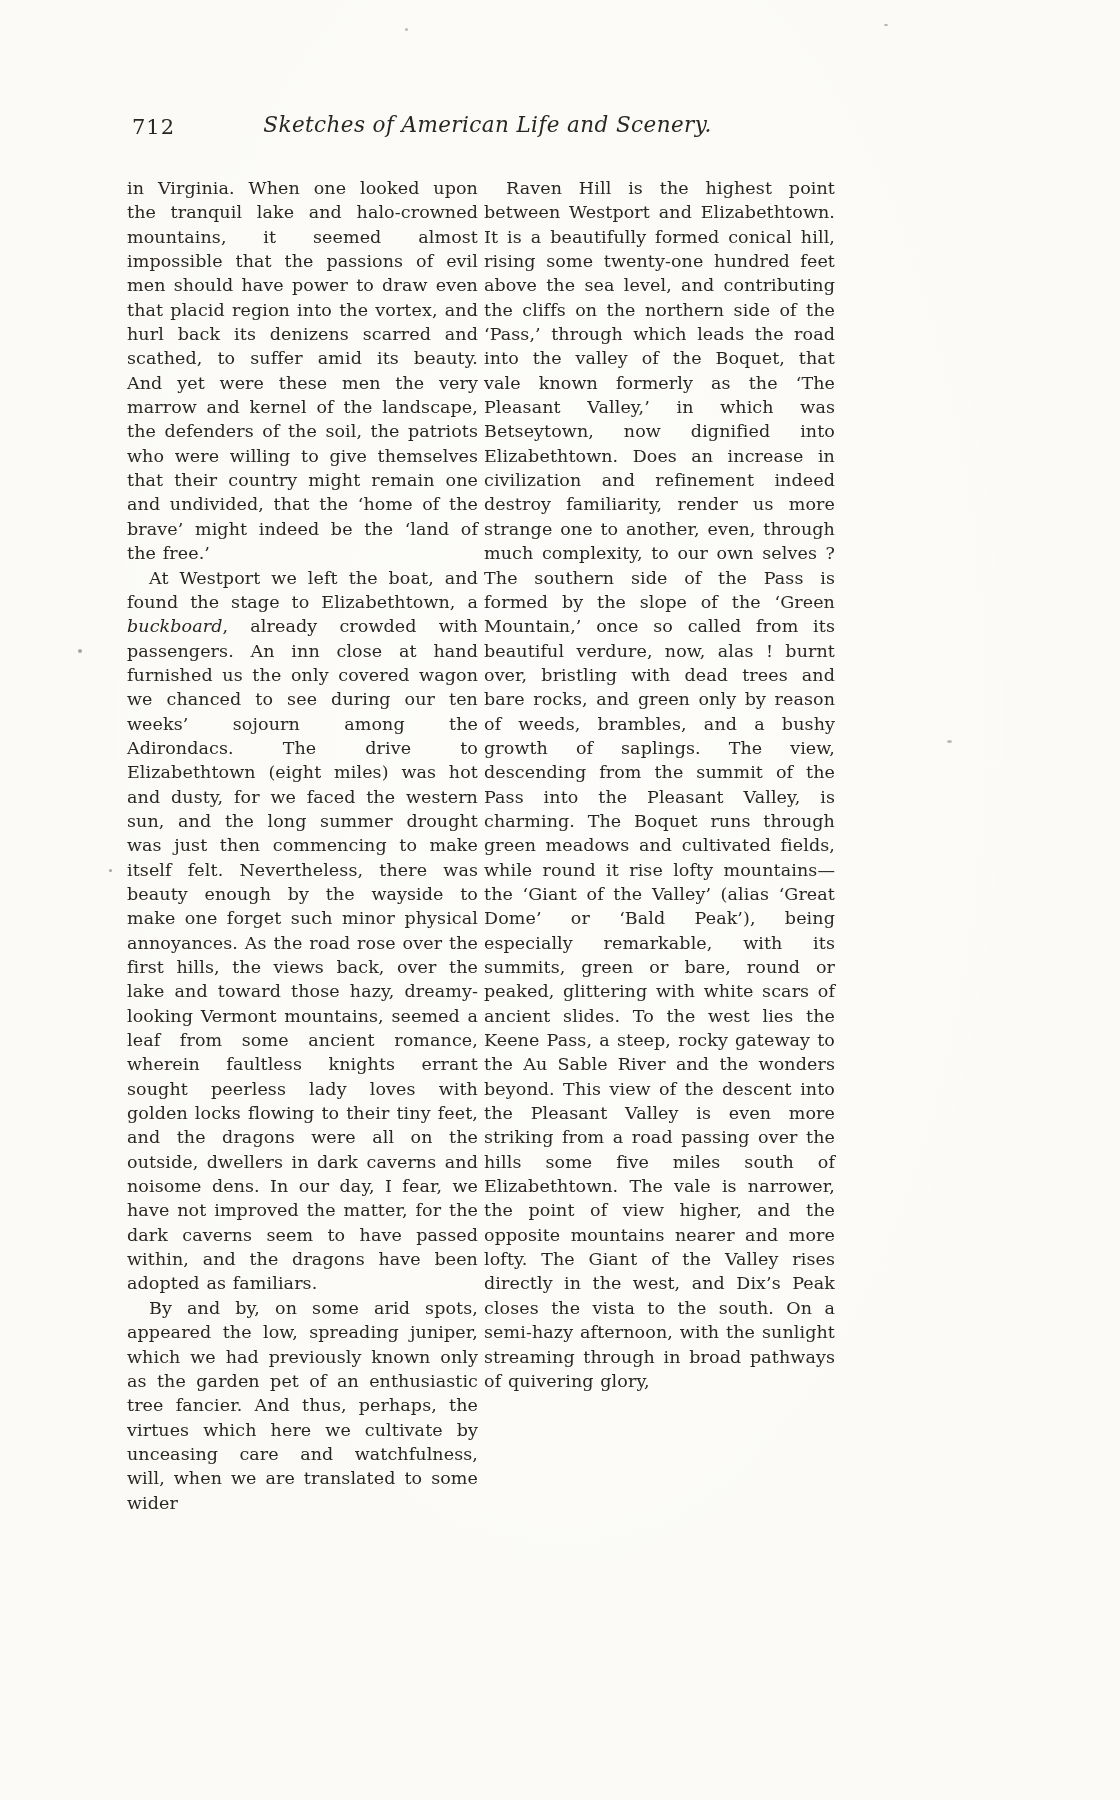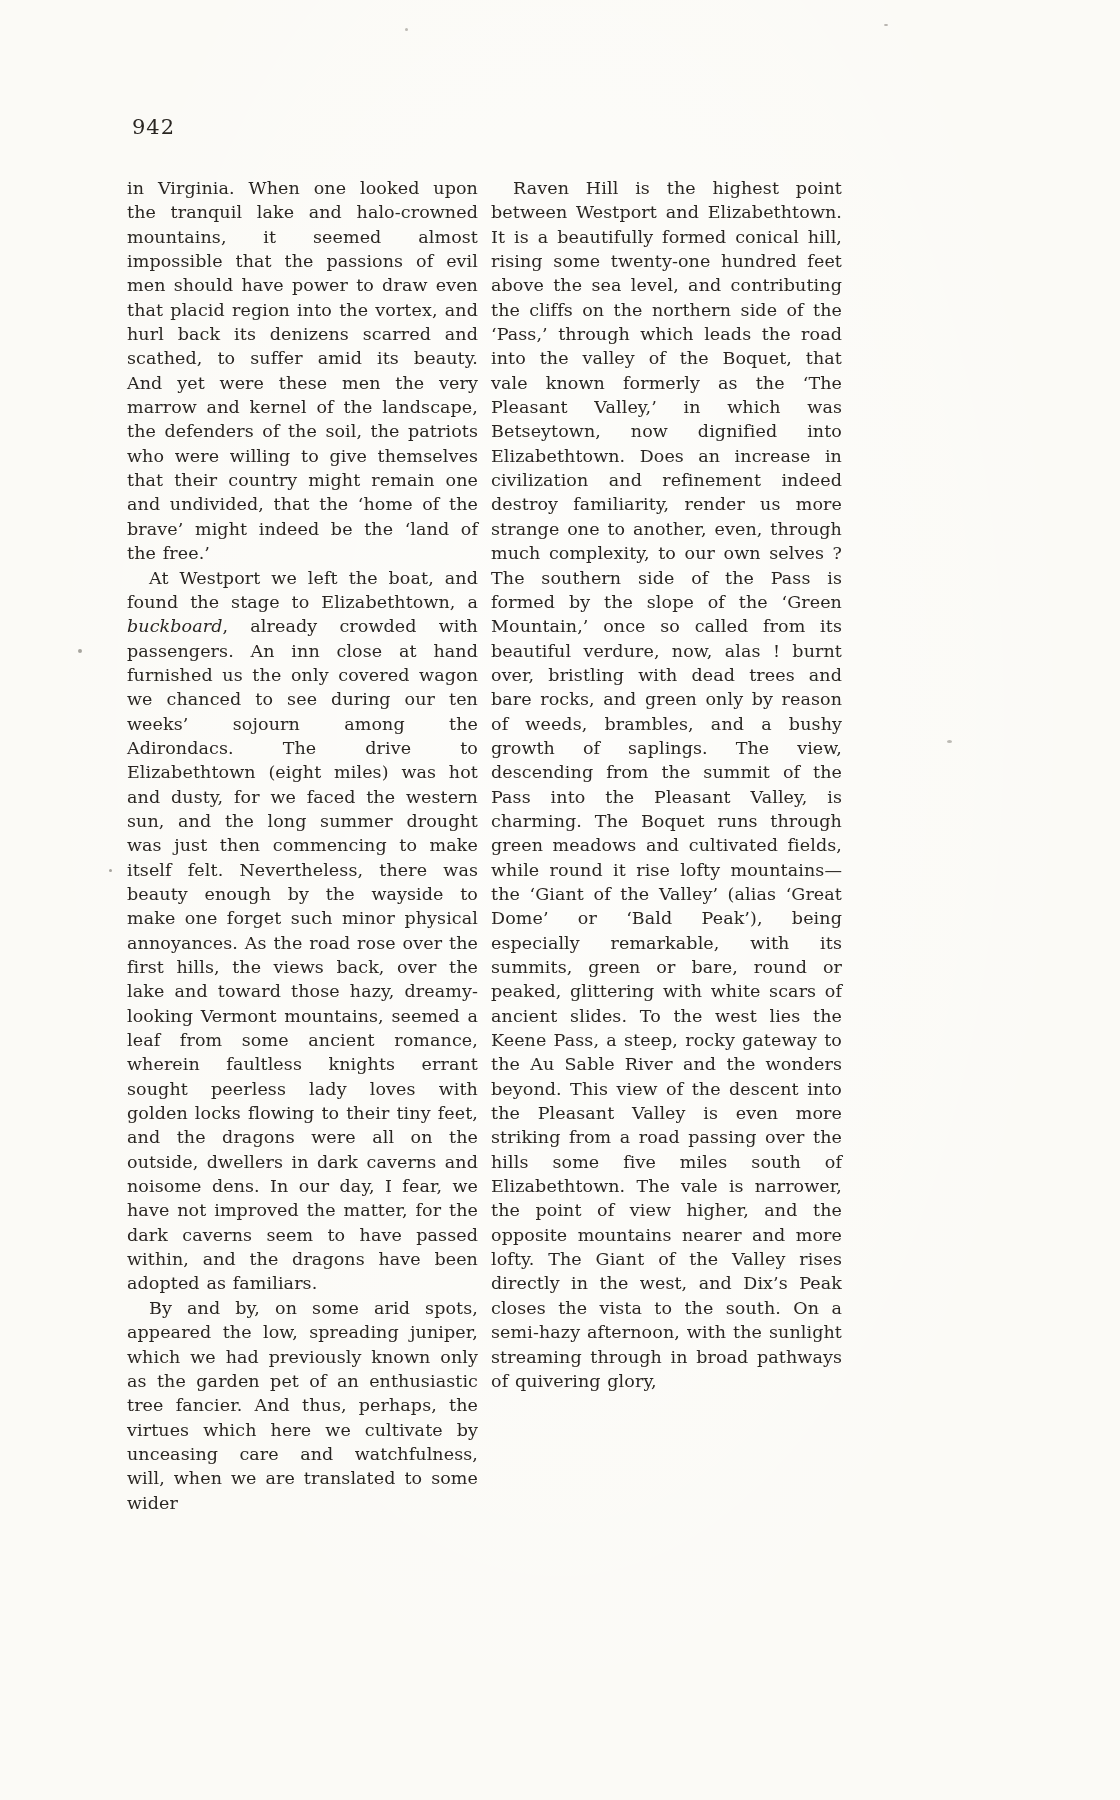--- a/index.html
+++ b/index.html
@@ -44,21 +44,21 @@
   .running-title {
     display: block;
     text-align: center;
     font-style: italic;
     font-size: 21.5px;
     letter-spacing: 0.4px;
   }
 
   .text-block {
     display: flex;
-    gap: 13px;
+    gap: 6px;
   }
 
   .column {
     width: 351px;
     flex: 0 0 351px;
   }
 
   .para {
     text-align: justify;
     font-size: 17.5px;
@@ -83,21 +83,22 @@
   .speck-3 { left: 78px;  top: 649px; width: 4px; height: 4px; opacity: .6; }
   .speck-4 { left: 109px; top: 869px; width: 3px; height: 3px; opacity: .6; }
   .speck-5 { left: 947px; top: 740px; width: 5px; height: 3px; opacity: .45; }
 </style>
 </head>
 <body style="background-color: rgb(251, 250, 246); color: rgb(42, 38, 34);">
 
 <div class="page">
 
   <header class="running-head">
-    <span class="page-number">942</span>
+    <span class="page-number">712</span>
+    <span class="running-title">Sketches of American Life and Scenery.</span>
   </header>
 
   <main class="text-block">
     <section class="column">
         <p class="para"><span>in Virginia. When one looked upon the tranquil lake and halo-crowned mountains, it seemed almost impossible that the passions of evil men should have power to draw even that placid region into the vortex, and hurl back its denizens scarred and scathed, to suffer amid its beauty. And yet were these men the very marrow and kernel of the landscape, the defenders of the soil, the patriots who were willing to give themselves that their country might remain one and undivided, that the ‘home of the brave’ might indeed be the ‘land of the free.’</span></p>
         <p class="para indent"><span>At Westport we left the boat, and found the stage to Elizabethtown, a </span><span class="italic">buckboard</span><span>, already crowded with passengers. An inn close at hand furnished us the only covered wagon we chanced to see during our ten weeks’ sojourn among the Adirondacs. The drive to Elizabethtown (eight miles) was hot and dusty, for we faced the western sun, and the long summer drought was just then commencing to make itself felt. Nevertheless, there was beauty enough by the wayside to make one forget such minor physical annoyances. As the road rose over the first hills, the views back, over the lake and toward those hazy, dreamy-looking Vermont mountains, seemed a leaf from some ancient romance, wherein faultless knights errant sought peerless lady loves with golden locks flowing to their tiny feet, and the dragons were all on the outside, dwellers in dark caverns and noisome dens. In our day, I fear, we have not improved the matter, for the dark caverns seem to have passed within, and the dragons have been adopted as familiars.</span></p>
         <p class="para indent"><span>By and by, on some arid spots, appeared the low, spreading juniper, which we had previously known only as the garden pet of an enthusiastic tree fancier. And thus, perhaps, the virtues which here we cultivate by unceasing care and watchfulness, will, when we are translated to some wider</span></p>
       </section>
     <section class="column">
         <p class="para indent"><span>Raven Hill is the highest point between Westport and Elizabethtown. It is a beautifully formed conical hill, rising some twenty-one hundred feet above the sea level, and contributing the cliffs on the northern side of the ‘Pass,’ through which leads the road into the valley of the Boquet, that vale known formerly as the ‘The Pleasant Valley,’ in which was Betseytown, now dignified into Elizabethtown. Does an increase in civilization and refinement indeed destroy familiarity, render us more strange one to another, even, through much complexity, to our own selves ? The southern side of the Pass is formed by the slope of the ‘Green Mountain,’ once so called from its beautiful verdure, now, alas ! burnt over, bristling with dead trees and bare rocks, and green only by reason of weeds, brambles, and a bushy growth of saplings. The view, descending from the summit of the Pass into the Pleasant Valley, is charming. The Boquet runs through green meadows and cultivated fields, while round it rise lofty mountains—the ‘Giant of the Valley’ (alias ‘Great Dome’ or ‘Bald Peak’), being especially remarkable, with its summits, green or bare, round or peaked, glittering with white scars of ancient slides. To the west lies the Keene Pass, a steep, rocky gateway to the Au Sable River and the wonders beyond. This view of the descent into the Pleasant Valley is even more striking from a road passing over the hills some five miles south of Elizabethtown. The vale is narrower, the point of view higher, and the opposite mountains nearer and more lofty. The Giant of the Valley rises directly in the west, and Dix’s Peak closes the vista to the south. On a semi-hazy afternoon, with the sunlight streaming through in broad pathways of quivering glory,</span></p>

